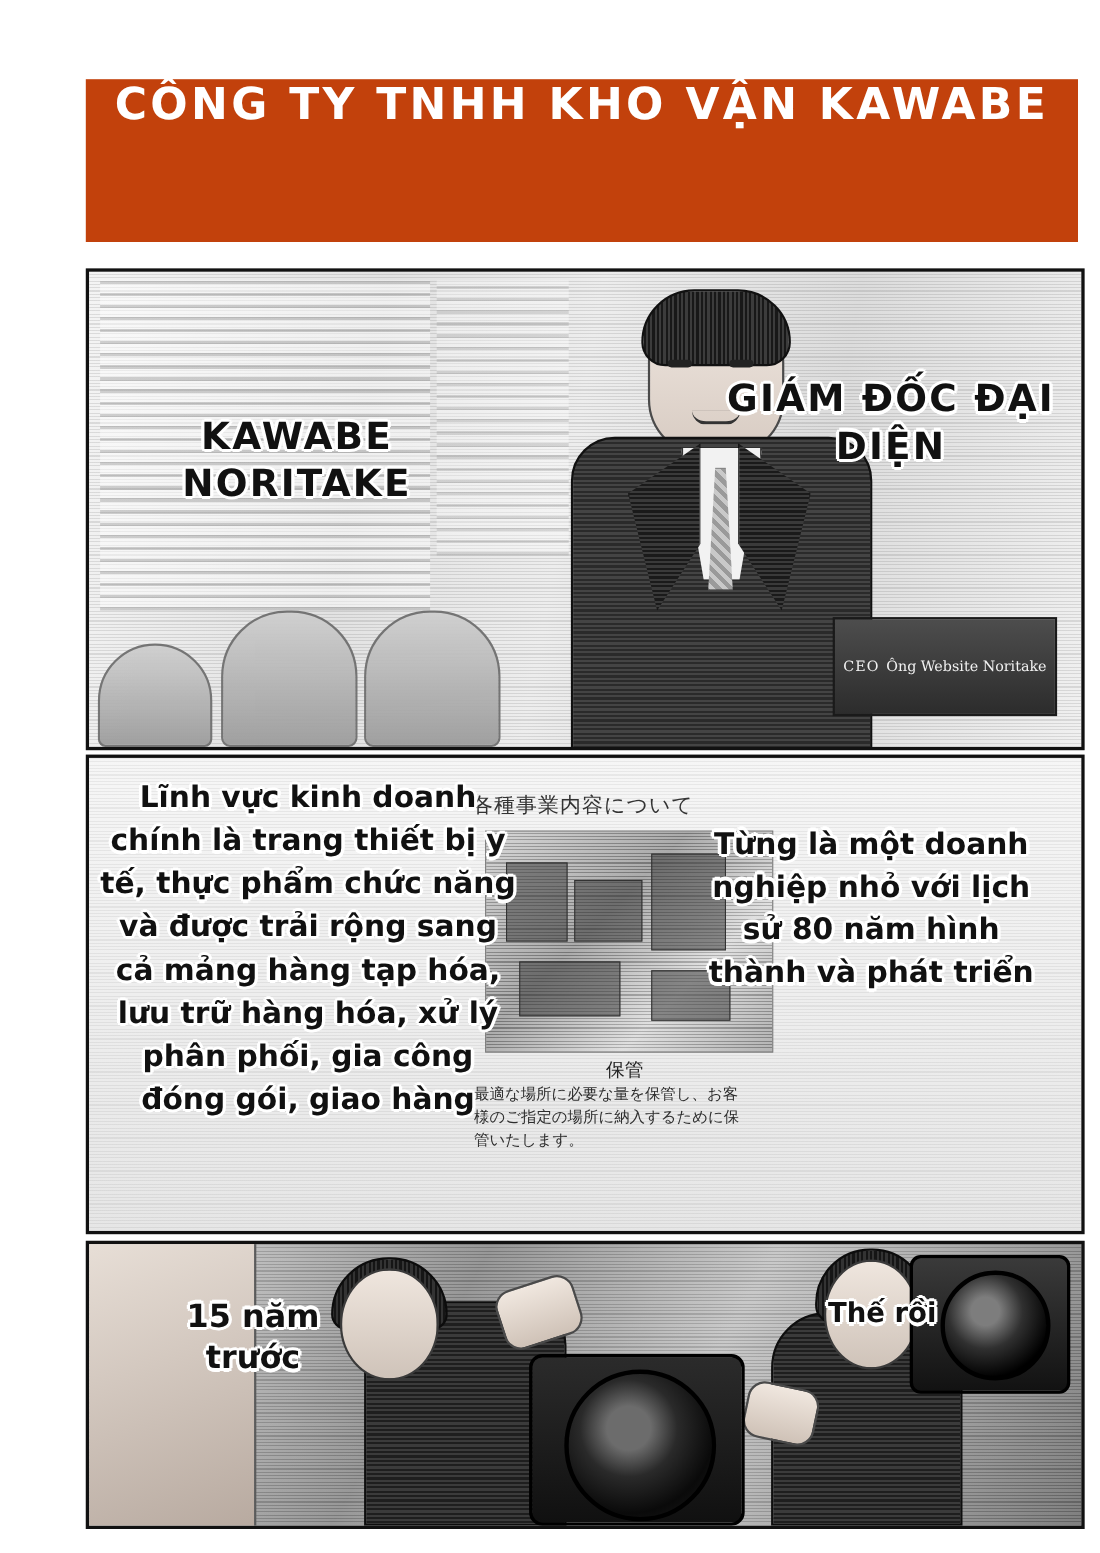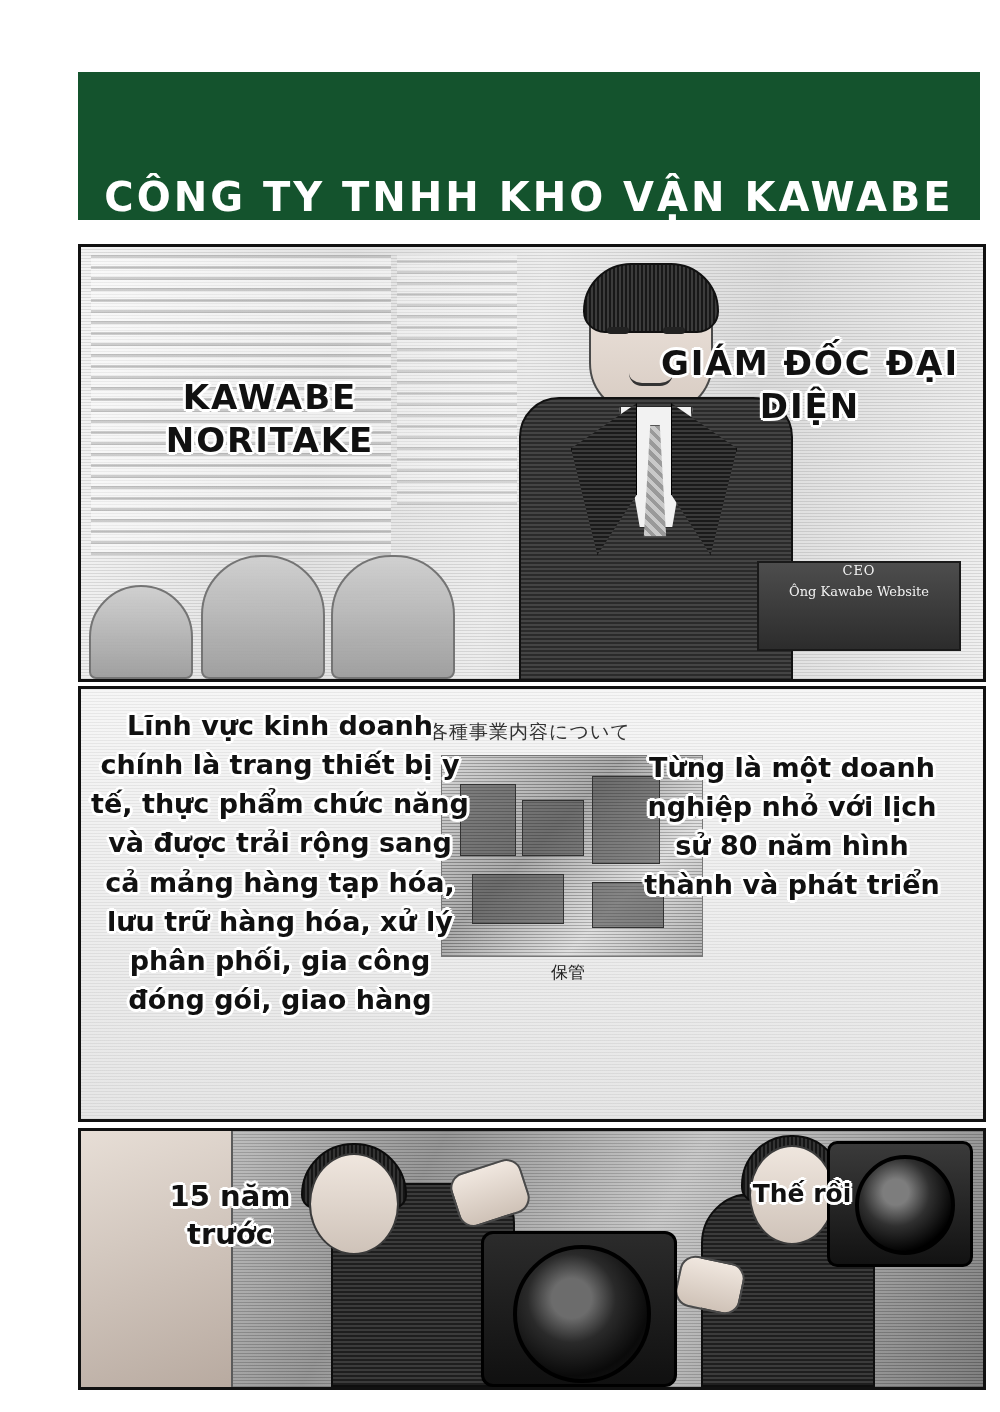--- a/index.html
+++ b/index.html
@@ -21,23 +21,23 @@
     background: #ffffff;
   }
 
   
   .panel-title {
     position: absolute;
     left: 78px;
     top: 72px;
     width: 902px;
     height: 148px;
-    background: #14532d;
+    background: #c2410c;
     display: flex;
-    align-items: flex-end;
+    align-items: flex-start;
     justify-content: center;
   }
   .panel-title .title-text {
     color: #ffffff;
     font-family: "DejaVu Sans", sans-serif;
     font-weight: 700;
     font-size: 40px;
     letter-spacing: 3px;
     text-align: center;
     white-space: nowrap;
@@ -135,21 +135,21 @@
   }
   .ceo-lapel-l { left: 60px; clip-path: polygon(100% 0, 100% 60%, 40% 100%, 0 30%); }
   .ceo-lapel-r { left: 160px; clip-path: polygon(0 0, 100% 30%, 60% 100%, 0 60%); }
 
   
   .ceo-plate {
     position: absolute; right: 22px; bottom: 28px;
     width: 200px; height: 86px;
     background: linear-gradient(180deg,#4d4d4d,#2c2c2c);
     border: 2px solid #1a1a1a;
-    display: flex; flex-direction: column; align-items: center; justify-content: flex-start;
+    display: flex; flex-direction: row; align-items: center; justify-content: center;
     gap: 6px;
   }
   .ceo-plate .l1 { color:#f2f2f2; font-size: 13px; letter-spacing: 1px; font-family:"DejaVu Serif", serif;}
   .ceo-plate .l2 { color:#f2f2f2; font-size: 13px; font-family:"DejaVu Serif", serif;}
 
   .hand-text {
     position: absolute;
     color: #111;
     font-family: "DejaVu Sans", sans-serif;
     font-weight: 700;
@@ -345,38 +345,39 @@
       <div class="ceo-mouth"></div>
       <div class="ceo-body"></div>
       <div class="ceo-shirt"></div>
       <div class="ceo-tie"></div>
       <div class="ceo-lapel-l"></div>
       <div class="ceo-lapel-r"></div>
     </div>
 
     <div class="ceo-plate">
       <div class="l1">CEO</div>
-      <div class="l2">Ông Kawabe Website</div>
+      <div class="l2">Ông Website Noritake</div>
     </div>
   </div>
 
   <div class="hand-text ceo-role">GIÁM ĐỐC ĐẠI DIỆN</div>
   <div class="hand-text ceo-name">KAWABE NORITAKE</div>
 
   <div class="panel-info">
     <div class="info-bg"></div>
     <div class="brochure-jp-top">各種事業内容について</div>
     <div class="brochure-photo">
       <div class="box" style="left:18px;top:28px;width:54px;height:70px;"></div>
       <div class="box" style="left:80px;top:44px;width:60px;height:54px;"></div>
       <div class="box" style="left:150px;top:20px;width:66px;height:86px;"></div>
       <div class="box" style="left:30px;top:118px;width:90px;height:48px;"></div>
       <div class="box" style="left:150px;top:126px;width:70px;height:44px;"></div>
     </div>
     <div class="brochure-cap">保管</div>
+    <div class="brochure-jp-body">最適な場所に必要な量を保管し、お客様のご指定の場所に納入するために保管いたします。</div>
   </div>
 
   <div class="hand-text info-left">Lĩnh vực kinh doanh chính là trang thiết bị y tế, thực phẩm chức năng và được trải rộng sang cả mảng hàng tạp hóa, lưu trữ hàng hóa, xử lý phân phối, gia công đóng gói, giao hàng</div>
   <div class="hand-text info-right">Từng là một doanh nghiệp nhỏ với lịch sử 80 năm hình thành và phát triển</div>
 
   <div class="panel-press">
     <div class="press-bg"></div>
     <div class="press-left-fig"></div>
     <div class="press-suit s1"></div>
     <div class="press-hair hr1"></div>

